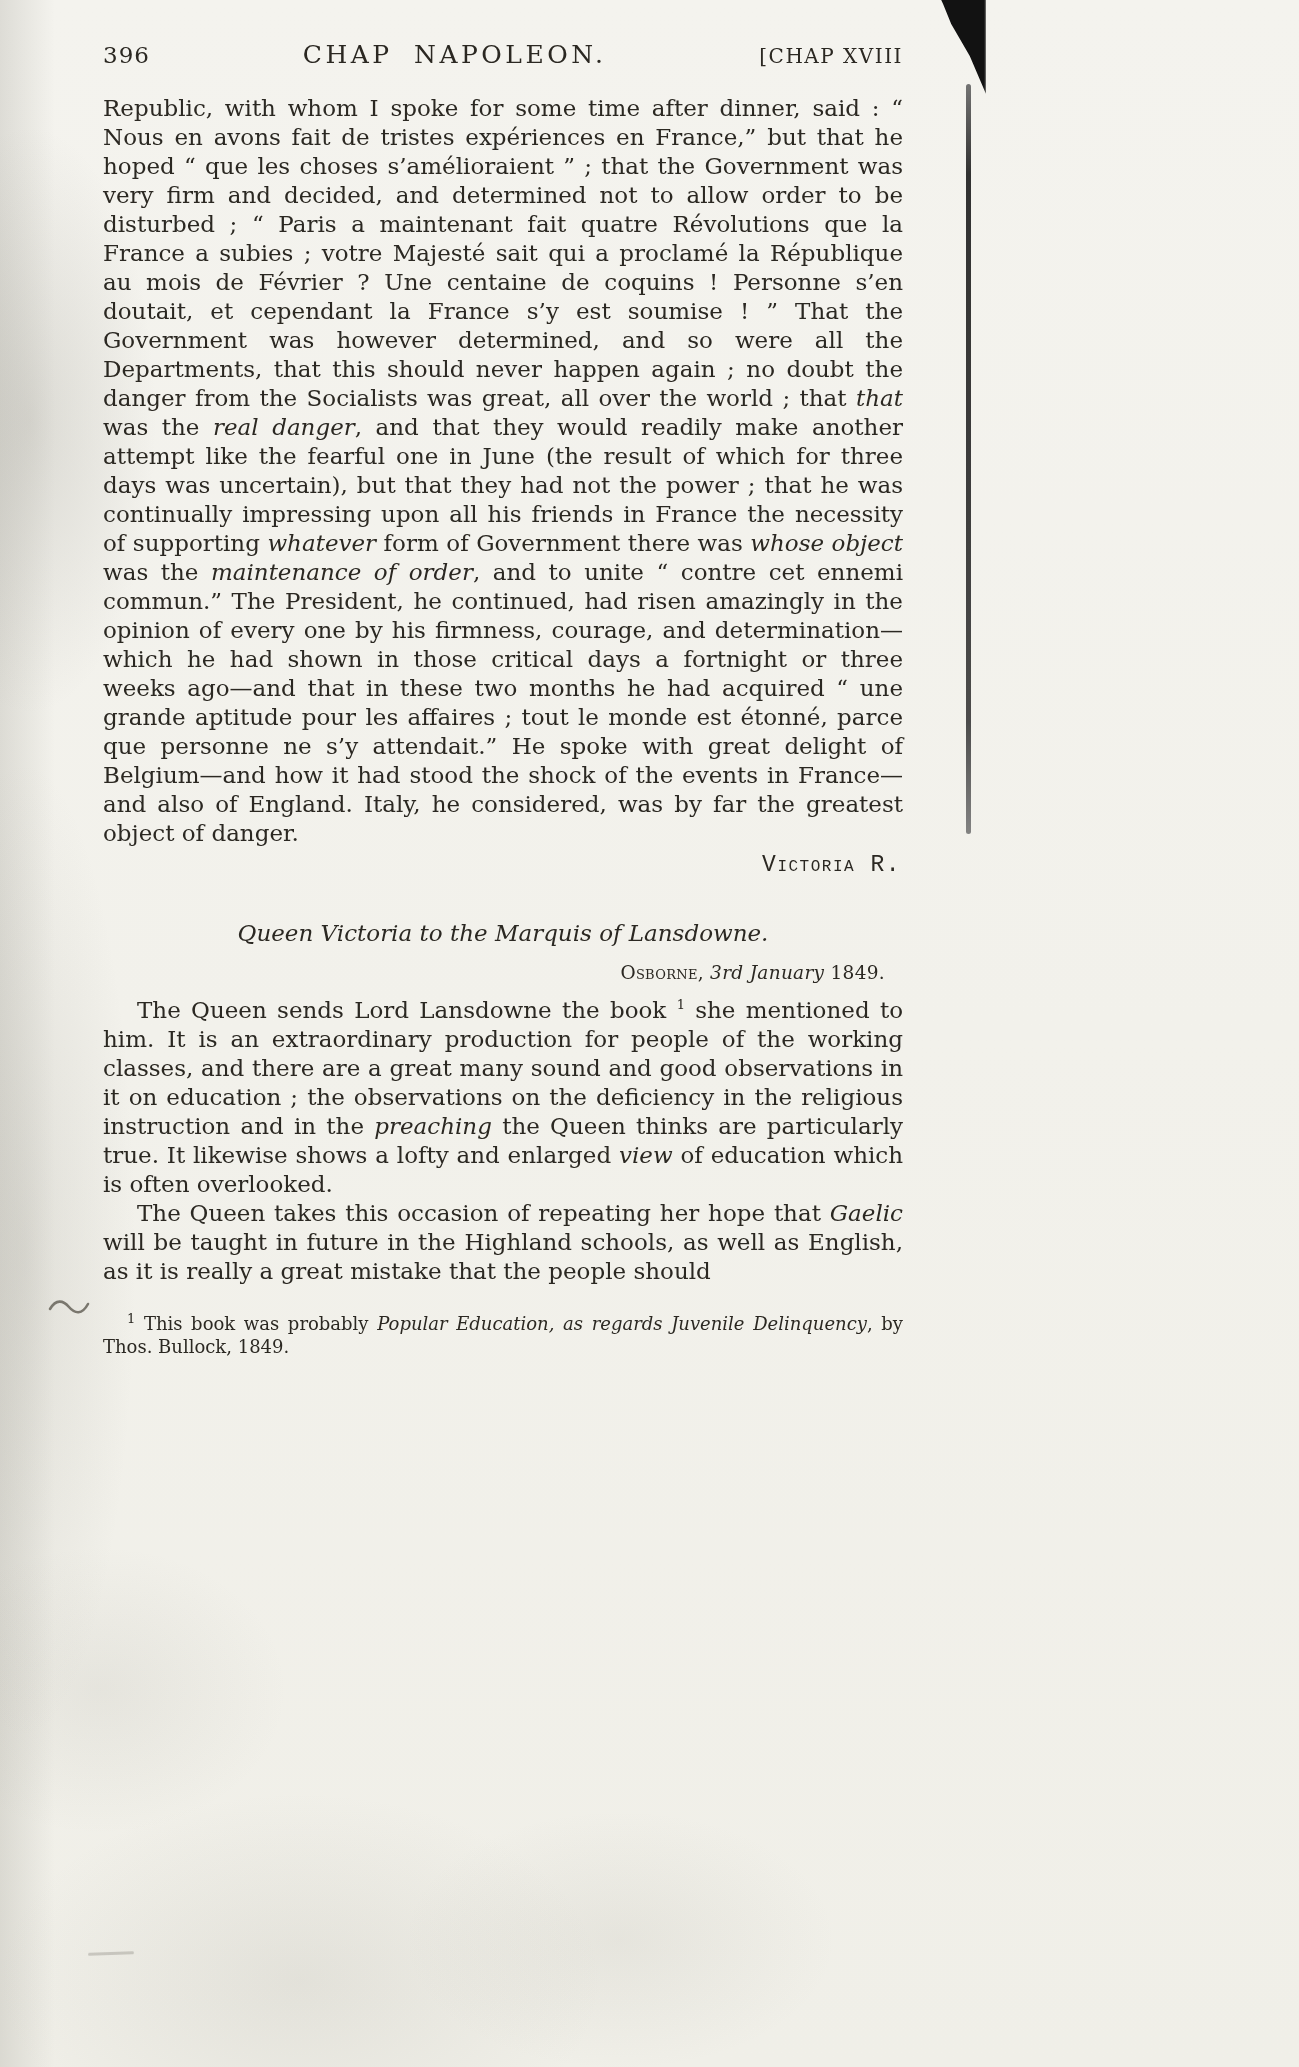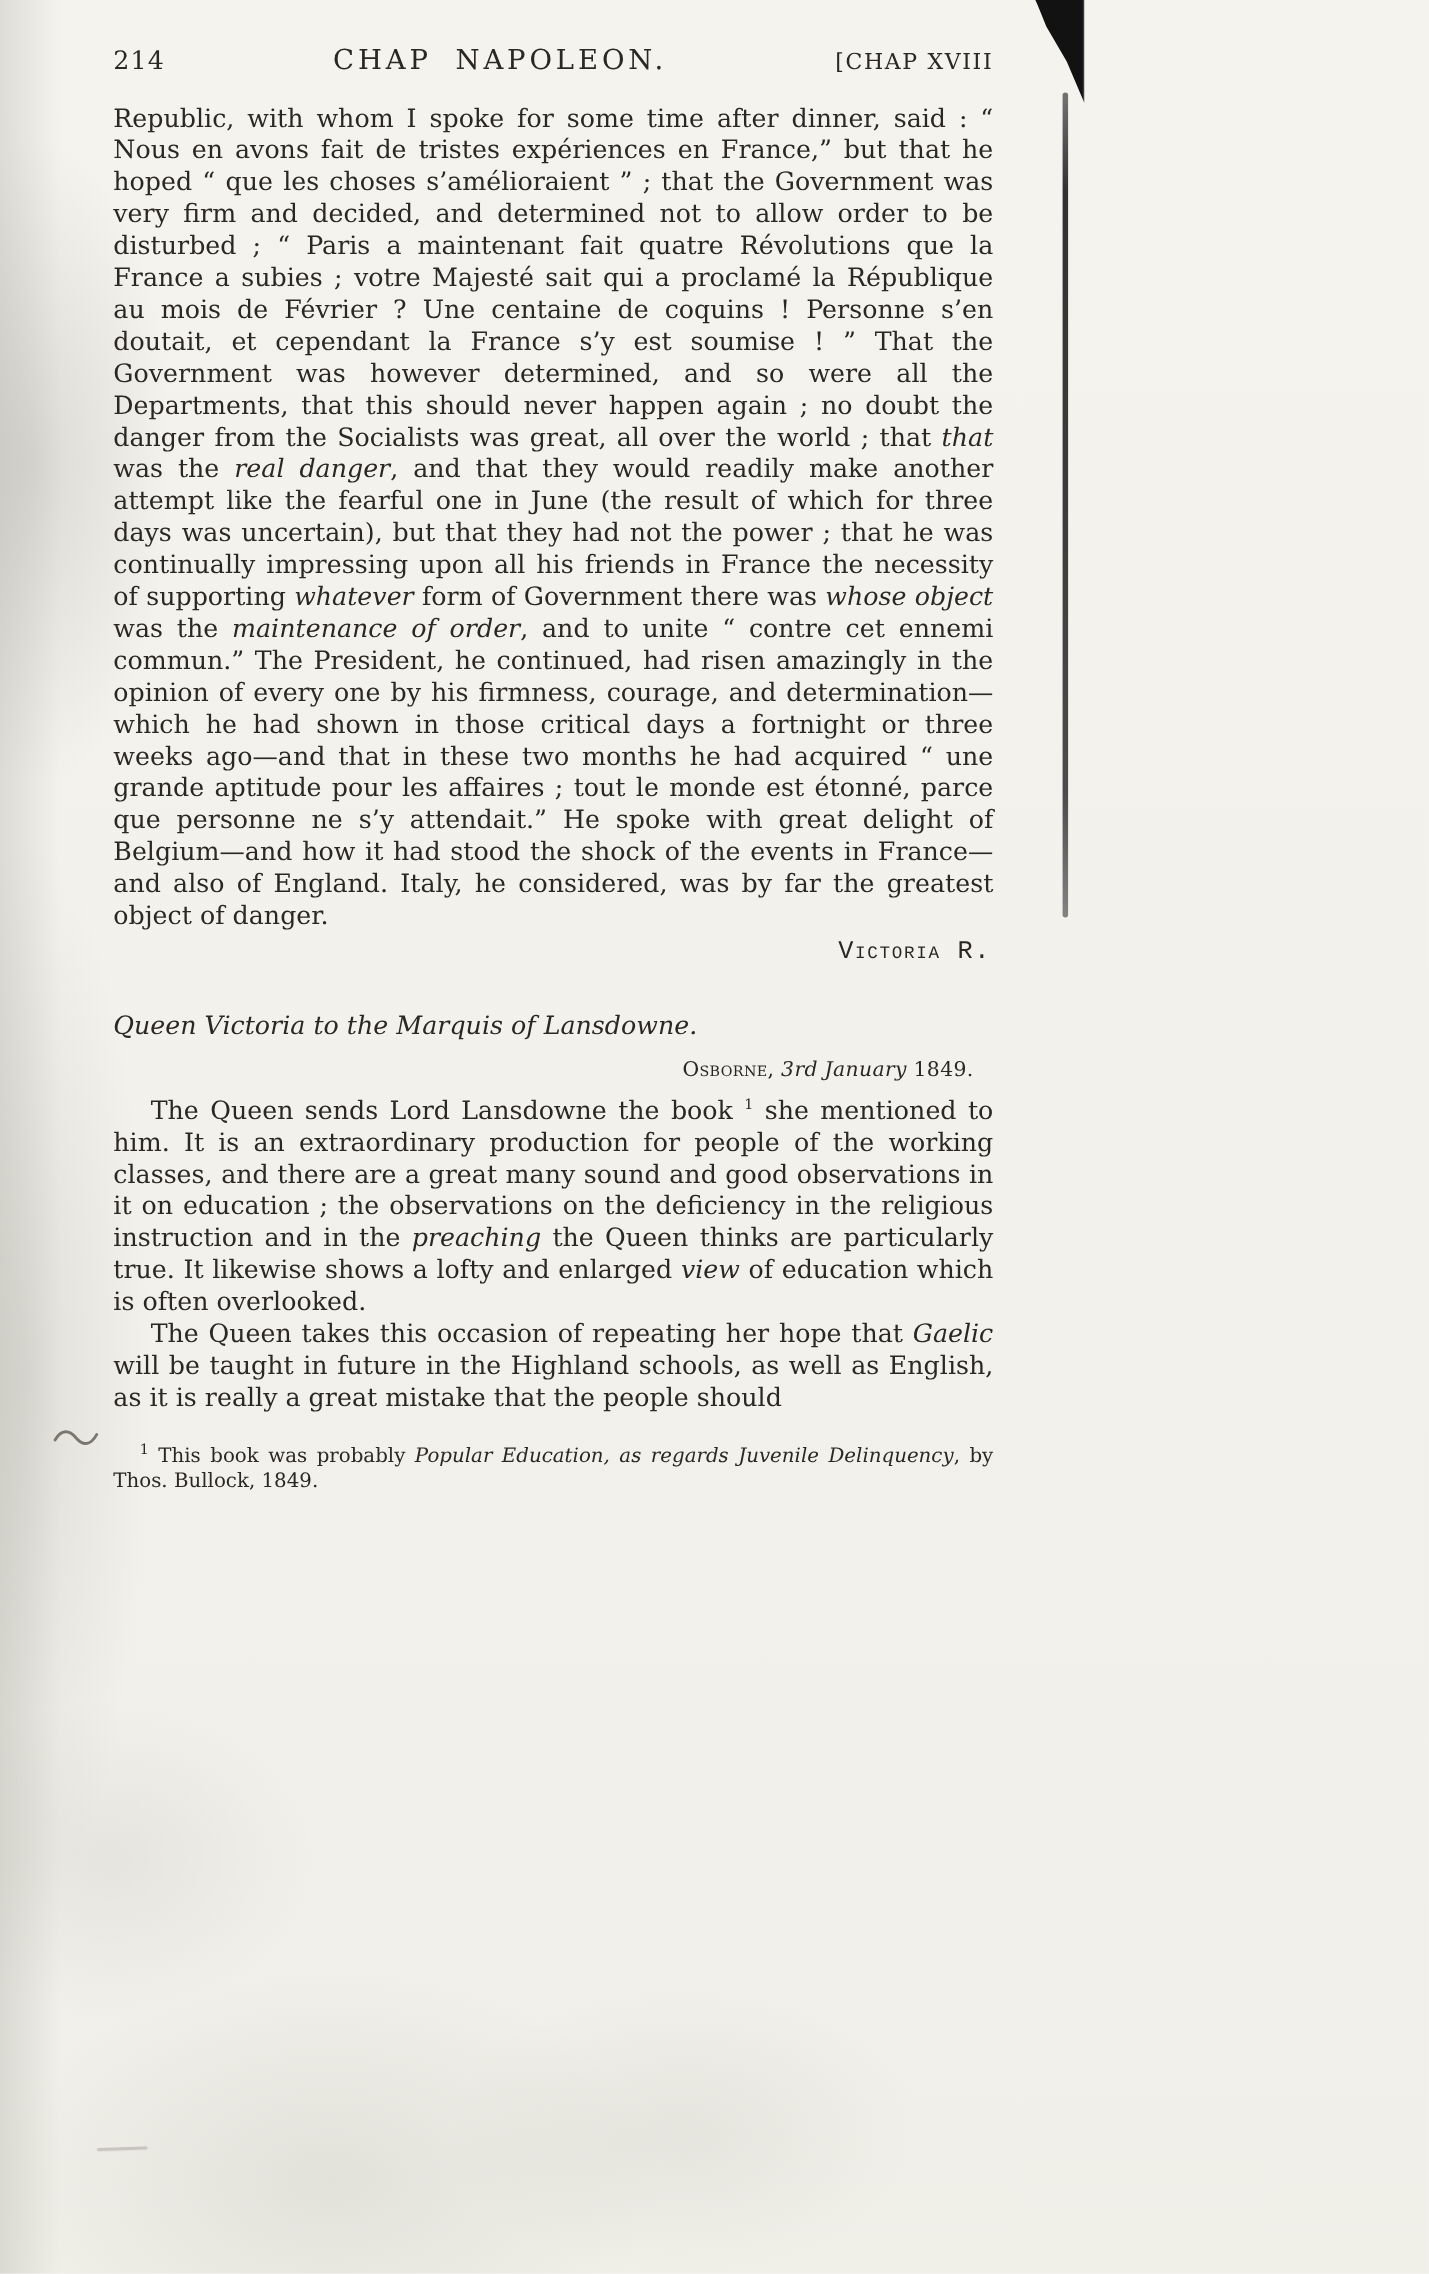--- a/index.html
+++ b/index.html
@@ -46,21 +46,21 @@
   .chapter { font-size:20px; letter-spacing:1.5px;text-align:center; }
 
   .body { font-size:23px; line-height:29px; text-align:justify; }
   .it { font-style:italic; }
   .sc { font-variant:small-caps; }
   sup { font-size:13px; line-height:0; vertical-align:super; }
 
   .signature { text-align:right; font-size:23px; margin-top:4px; padding-right:2px;font-family:Liberation Mono, monospace; }
   .signature .sc { letter-spacing:1.5px; }
 
-  .heading { font-size:23px; font-style:italic; font-weight:normal; margin-top:42px; }
+  .heading { font-size:23px; font-style:italic; font-weight:normal; text-align:center; margin-top:42px; }
 
   .dateline { text-align:right; font-size:18.5px; margin-top:16px; padding-right:18px; letter-spacing:0.3px; }
 
   .para { font-size:23px; line-height:29px; text-align:justify; text-indent:34px; }
   .para-first { margin-top:13px; }
 
   .footnote { font-size:18px; line-height:23px; margin-top:26px; text-align:justify; text-indent:24px; }
 </style>
 </head>
 <body>
@@ -72,21 +72,21 @@
   <div class="margin-squiggle">
     <svg width="42" height="20" viewBox="0 0 42 20">
       <path d="M2 13 C 8 3, 15 4, 21 11 S 34 19, 40 8" fill="none" stroke="#7a776e" stroke-width="2.6" stroke-linecap="round"></path>
     </svg>
   </div>
   <div class="pencil-dash"></div>
 
   <div class="content">
 
     <div class="header">
-      <span class="page-num">214</span>
+      <span class="page-num">396</span>
       <span class="running-title">CHAP NAPOLEON.</span>
       <span class="chapter">[CHAP XVIII</span>
     </div>
 
     <p class="body"><span>Republic, with whom I spoke for some time after dinner, said : “ Nous en avons fait de tristes expériences en France,” but that he hoped “ que les choses s’amélioraient ” ; that the Government was very firm and decided, and determined not to allow order to be disturbed ; “ Paris a maintenant fait quatre Révolutions que la France a subies ; votre Majesté sait qui a proclamé la République au mois de Février ? Une centaine de coquins ! Personne s’en doutait, et cependant la France s’y est soumise ! ” That the Government was however determined, and so were all the Departments, that this should never happen again ; no doubt the danger from the Socialists was great, all over the world ; that </span><span class="it">that</span><span> was the </span><span class="it">real danger</span><span>, and that they would readily make another attempt like the fearful one in June (the result of which for three days was uncertain), but that they had not the power ; that he was continually impressing upon all his friends in France the necessity of supporting </span><span class="it">whatever</span><span> form of Government there was </span><span class="it">whose object</span><span> was the </span><span class="it">maintenance of order</span><span>, and to unite “ contre cet ennemi commun.” The President, he continued, had risen amazingly in the opinion of every one by his firmness, courage, and determination—which he had shown in those critical days a fortnight or three weeks ago—and that in these two months he had acquired “ une grande aptitude pour les affaires ; tout le monde est étonné, parce que personne ne s’y attendait.” He spoke with great delight of Belgium—and how it had stood the shock of the events in France—and also of England. Italy, he considered, was by far the greatest object of danger.</span></p>
 
     <div class="signature">
       <span class="sc">Victoria R.</span>
     </div>
 

